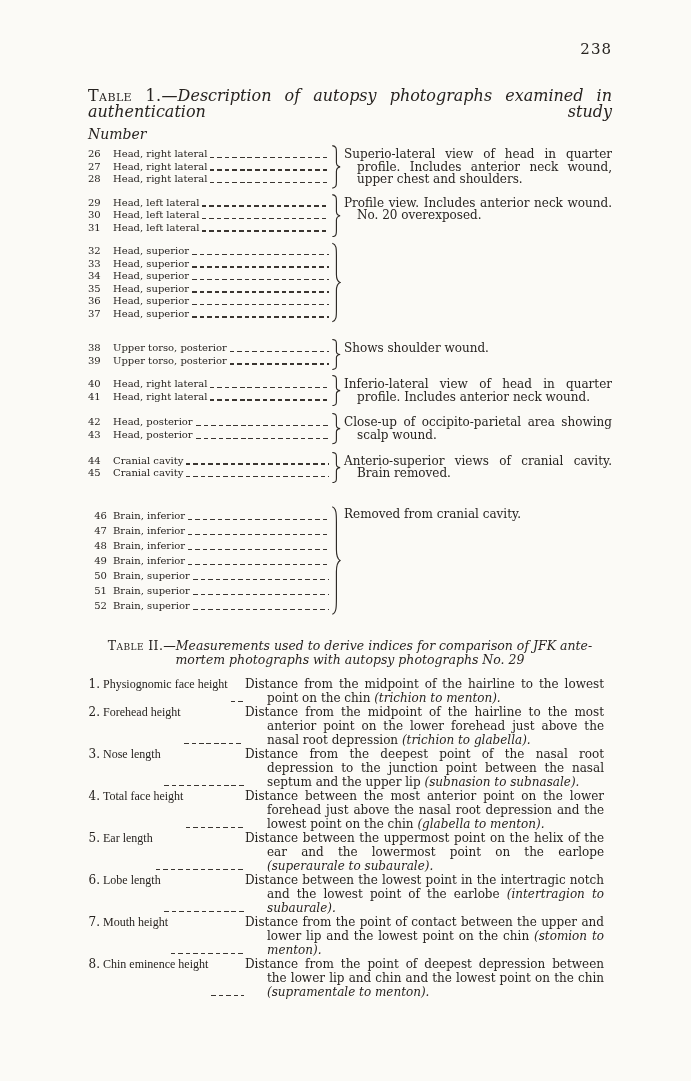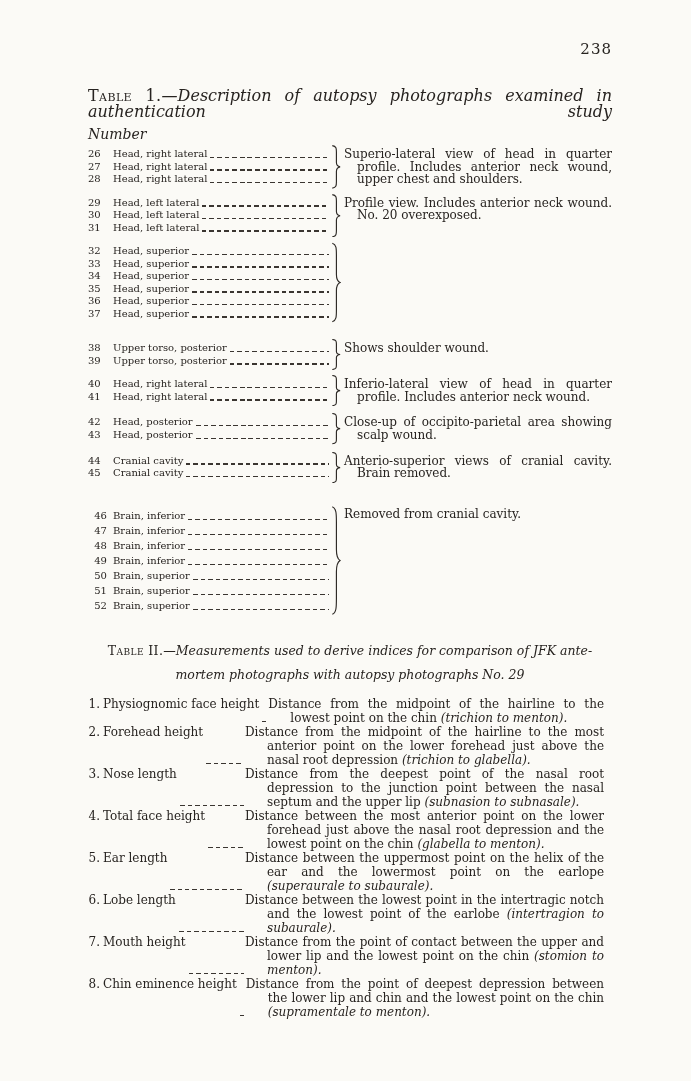--- a/index.html
+++ b/index.html
@@ -71,30 +71,30 @@
   }
   .desc-text {
     width: 100%;
     text-align: justify;
     padding-left: 13px;
     text-indent: -13px;
   }
   
   .t2-title {
     font-size: 12.5px;
-    line-height: 24px;
+    line-height: 14px;
     text-align: center;
     width: 502px;
     margin: 26px auto 10px;
   }
   .t2-items { }
   .t2-item { display: flex; font-size: 12px; line-height: 14px; }
   .t2-num { flex: 0 0 12px; text-align: right; margin-right: 3px; }
   .t2-label-wrap { flex: 0 0 142px; display: flex; }
-  .t2-label { white-space: nowrap; }
+  .t2-label { white-space: nowrap; font-family: Liberation Serif, serif; }
   .t2-def {
     flex: 1 1 auto;
     text-align: justify;
     padding-left: 22px;
     text-indent: -22px;
     padding-right: 8px;
   }
   .t2-terms { font-style: italic; }
 </style>
 </head>

